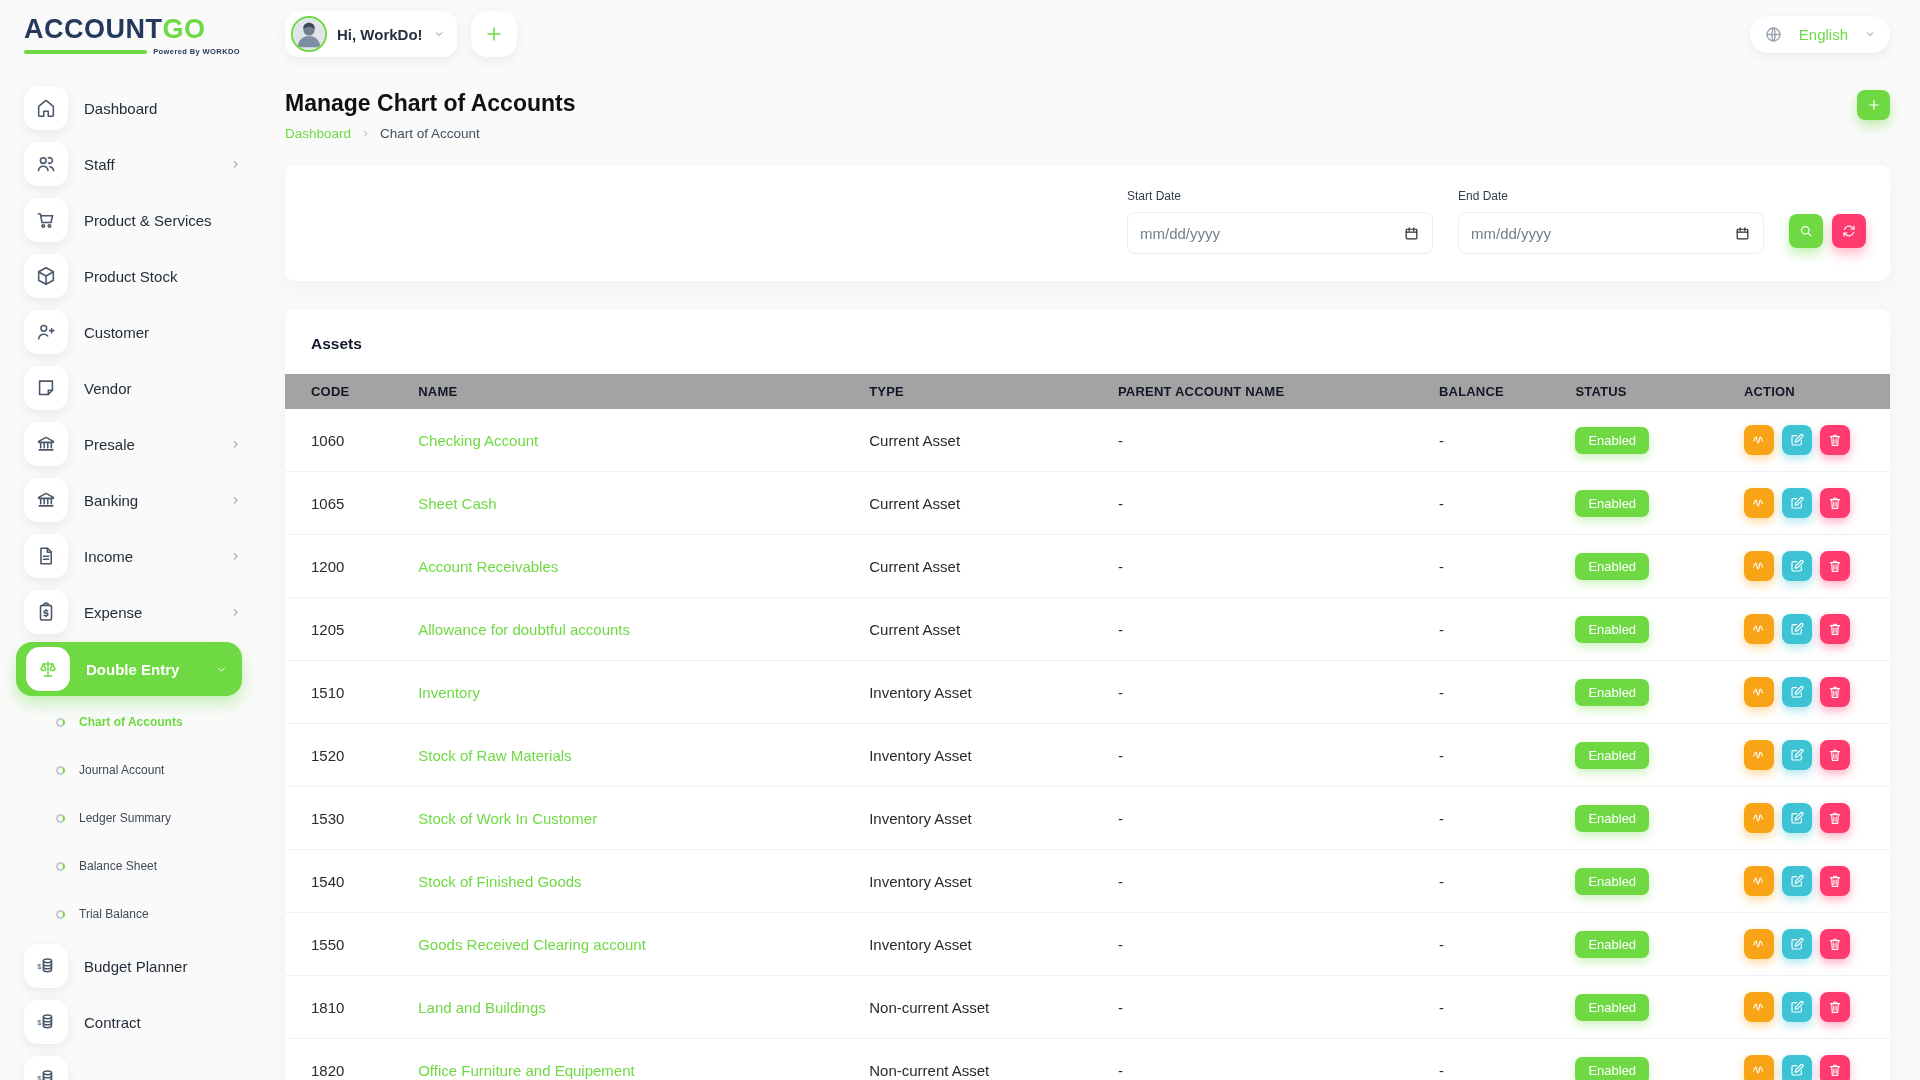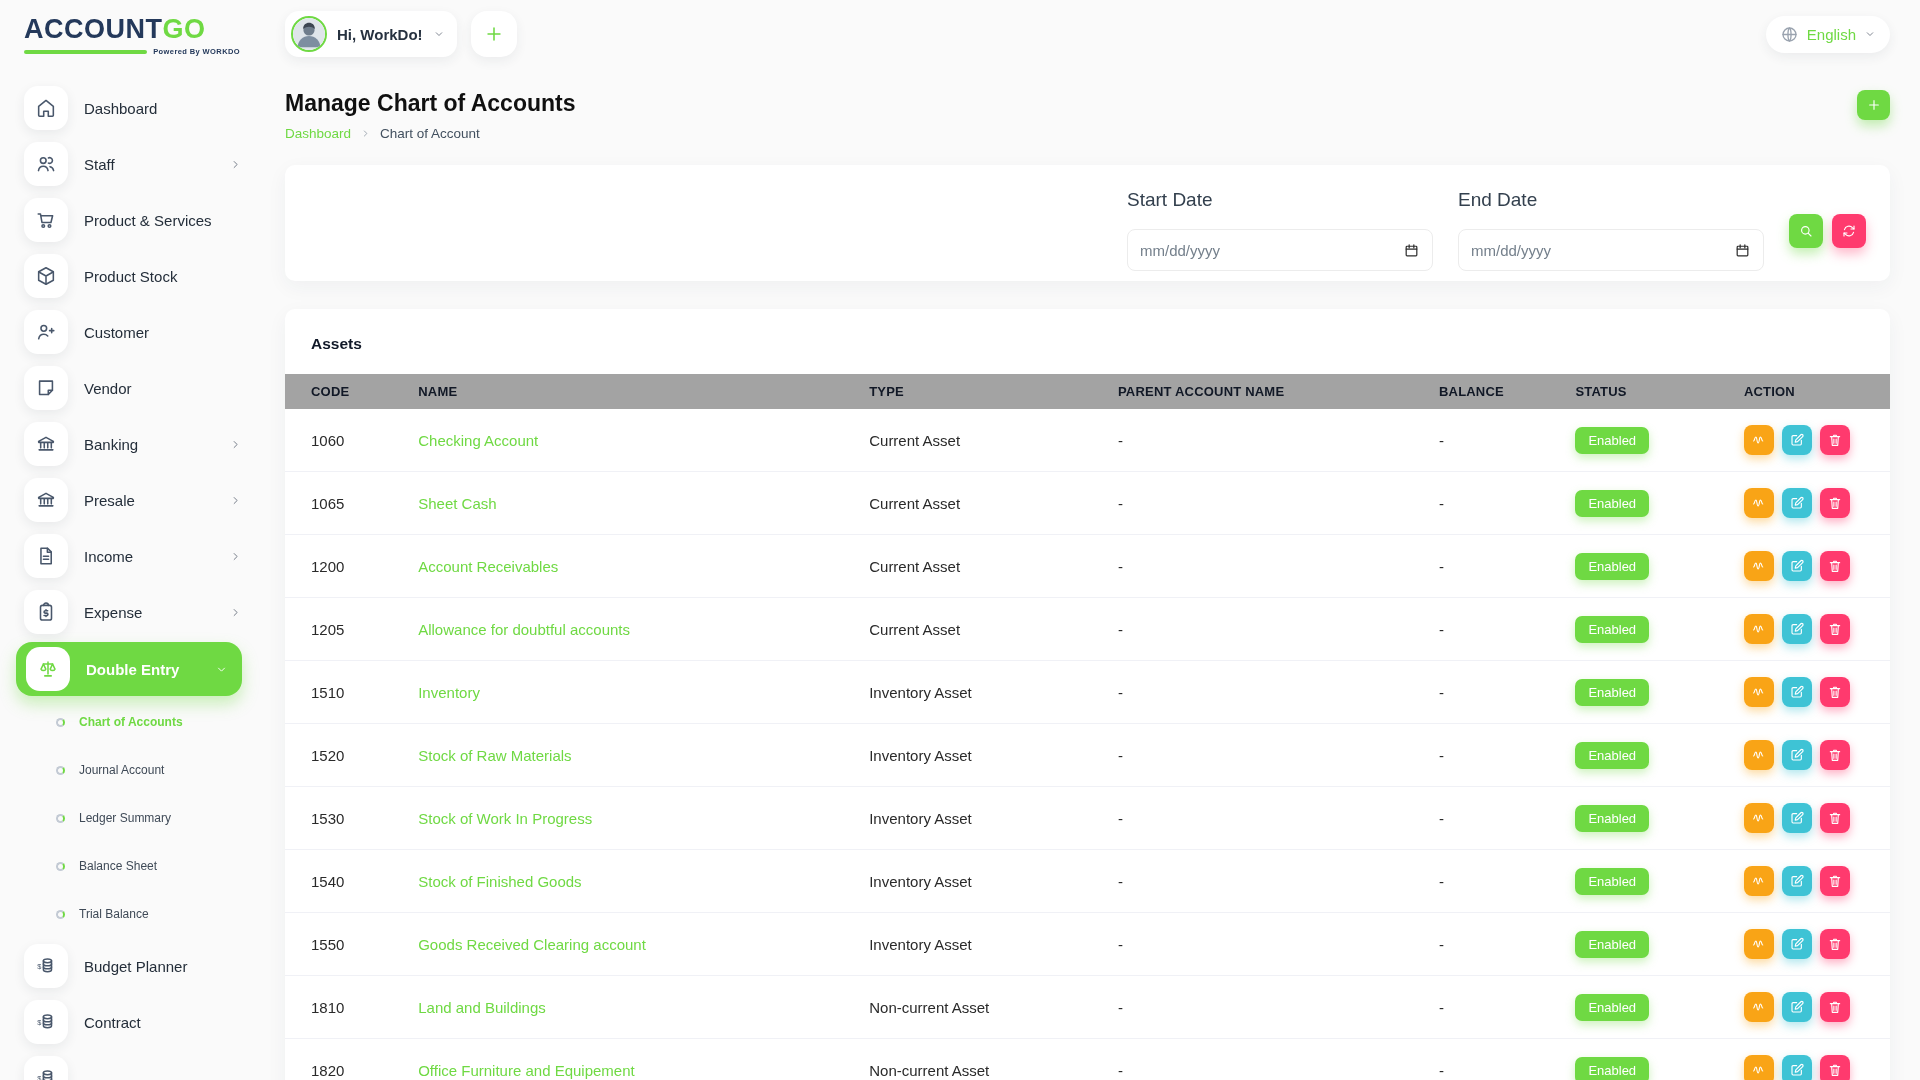--- a/index.html
+++ b/index.html
@@ -47,39 +47,39 @@
   .topbar{display:flex;align-items:center;margin-top:10px;height:48px}
   .user-pill{display:flex;align-items:center;gap:10px;background:#fff;border-radius:14px;padding:5px 12px 5px 6px;
     box-shadow:0 4px 12px rgba(40,50,70,.07);cursor:pointer}
   .avatar{width:36px;height:36px;border-radius:50%;border:2px solid var(--green);overflow:hidden;flex:none}
   .avatar svg{width:100%;height:100%}
   .greeting{font-size:15px;font-weight:600;color:#273240}
   .chev{width:12px;height:12px;color:#6b7280}
   .quick-add{margin-left:14px;width:46px;height:46px;border:none;border-radius:16px;background:#fff;cursor:pointer;
     box-shadow:0 4px 12px rgba(40,50,70,.07);display:flex;align-items:center;justify-content:center;color:var(--green)}
   .quick-add .icon{width:22px;height:22px}
-  .lang-pill{margin-left:auto;display:flex;align-items:center;gap:8px;background:#fff;border-radius:999px;
+  .lang-pill{margin-left:auto;display:flex;align-items:center;gap:16px;background:#fff;border-radius:999px;
     padding:9px 14px;box-shadow:0 4px 12px rgba(40,50,70,.07);cursor:pointer}
   .lang-pill .globe{width:19px;height:19px;color:#9aa3af}
   .lang-label{font-size:15px;color:var(--green)}
 
   .page-head{display:flex;justify-content:space-between;align-items:flex-start;margin-top:32px}
   h1{margin:0;font-size:23px;font-weight:700;color:#101010}
   .breadcrumb{display:flex;align-items:center;gap:9px;margin-top:9px;font-size:13.5px}
   .bc-link{color:var(--green);text-decoration:none;cursor:pointer}
   .bc-sep{width:11px;height:11px;color:#8a94a0}
   .bc-current{color:#42505f}
   .add-btn{width:33px;height:30px;border:none;border-radius:8px;background:var(--green);color:#fff;cursor:pointer;
     box-shadow:0 6px 12px rgba(111,217,67,.4);display:flex;align-items:center;justify-content:center}
   .add-btn .icon{width:16px;height:16px}
 
   .filter-card{margin-top:24px;background:var(--card);border-radius:10px;box-shadow:0 6px 20px rgba(40,50,70,.05);
     padding:24px 24px 22px;display:flex;justify-content:flex-end;gap:25px;height:116px}
   .filter-group{width:306px}
-  .filter-group label{display:block;font-size:19px;color:#33404e;margin-bottom:18px}
+  .filter-group label{display:block;font-size:12px;color:#33404e;margin-bottom:9px}
   .date-input{height:42px;border:1px solid #ececec;border-radius:8px;background:#fff;display:flex;align-items:center;
     justify-content:space-between;padding:0 12px;cursor:text}
   .date-ph{font-size:15px;color:#75808c}
   .cal{width:17px;height:17px;color:#2d2d2d;cursor:pointer}
   .filter-actions{display:flex;gap:9px;margin-top:25px}
   .btn-sq{width:34px;height:34px;border:none;border-radius:8px;color:#fff;cursor:pointer;
     display:flex;align-items:center;justify-content:center}
   .btn-sq .icon{width:16px;height:16px}
   .btn-search{background:var(--green);box-shadow:0 6px 12px rgba(111,217,67,.4)}
   .btn-reset{background:var(--pink);box-shadow:0 6px 12px rgba(255,58,110,.35)}
@@ -197,38 +197,38 @@
         <div class="nav-item">
           <span class="icon-box">
             <span class="icon" style="width:22px;height:22px">
               <svg viewBox="0 0 24 24" fill="none" stroke="currentColor" stroke-width="1.7" stroke-linecap="round" stroke-linejoin="round">
                 <path d="M4 9.2 12 4.8l8 4.4v1H4z"></path>
                 <path d="M6.2 10.6v5.6M10.1 10.6v5.6M13.9 10.6v5.6M17.8 10.6v5.6"></path>
                 <path d="M4.5 18.4h15"></path>
               </svg>
             </span>
           </span>
-          <span class="nav-label">Banking</span>
+          <span class="nav-label">Presale</span>
           <span class="icon nav-chev">
             <svg viewBox="0 0 24 24" fill="none" stroke="currentColor" stroke-width="1.7" stroke-linecap="round" stroke-linejoin="round">
               <path d="m9.5 6.5 5.5 5.5-5.5 5.5"></path>
             </svg>
           </span>
         </div>
         <div class="nav-item">
           <span class="icon-box">
             <span class="icon" style="width:22px;height:22px">
               <svg viewBox="0 0 24 24" fill="none" stroke="currentColor" stroke-width="1.7" stroke-linecap="round" stroke-linejoin="round">
                 <path d="M4 9.2 12 4.8l8 4.4v1H4z"></path>
                 <path d="M6.2 10.6v5.6M10.1 10.6v5.6M13.9 10.6v5.6M17.8 10.6v5.6"></path>
                 <path d="M4.5 18.4h15"></path>
               </svg>
             </span>
           </span>
-          <span class="nav-label">Presale</span>
+          <span class="nav-label">Banking</span>
           <span class="icon nav-chev">
             <svg viewBox="0 0 24 24" fill="none" stroke="currentColor" stroke-width="1.7" stroke-linecap="round" stroke-linejoin="round">
               <path d="m9.5 6.5 5.5 5.5-5.5 5.5"></path>
             </svg>
           </span>
         </div>
         <div class="nav-item">
           <span class="icon-box">
             <span class="icon" style="width:22px;height:22px">
               <svg viewBox="0 0 24 24" fill="none" stroke="currentColor" stroke-width="1.7" stroke-linecap="round" stroke-linejoin="round">
@@ -679,21 +679,21 @@
                         <path d="M5 7h14M10 7V4.8h4V7M7 7l.9 13h8.2L17 7"></path>
                         <path d="M10.3 10.5v6.5M13.7 10.5v6.5"></path>
                       </svg>
                     </span>
                   </button>
                 </div>
               </td>
             </tr>
             <tr>
               <td>1530</td>
-              <td><a class="name-link">Stock of Work In Progress</a></td>
+              <td><a class="name-link">Stock of Work In Customer</a></td>
               <td>Inventory Asset</td>
               <td>-</td>
               <td>-</td>
               <td><span class="badge">Enabled</span></td>
               <td>
                 <div class="actions">
                   <button class="action-btn btn-orange">
                     <span class="icon">
                       <svg viewBox="0 0 24 24" fill="none" stroke="currentColor" stroke-width="1.7" stroke-linecap="round" stroke-linejoin="round">
                         <path d="M3.8 13.5c1.8 0 1.4-6 3.4-6s1.5 9 3.5 9 1.5-9 3.5-9 1.6 6 3.4 6"></path>

